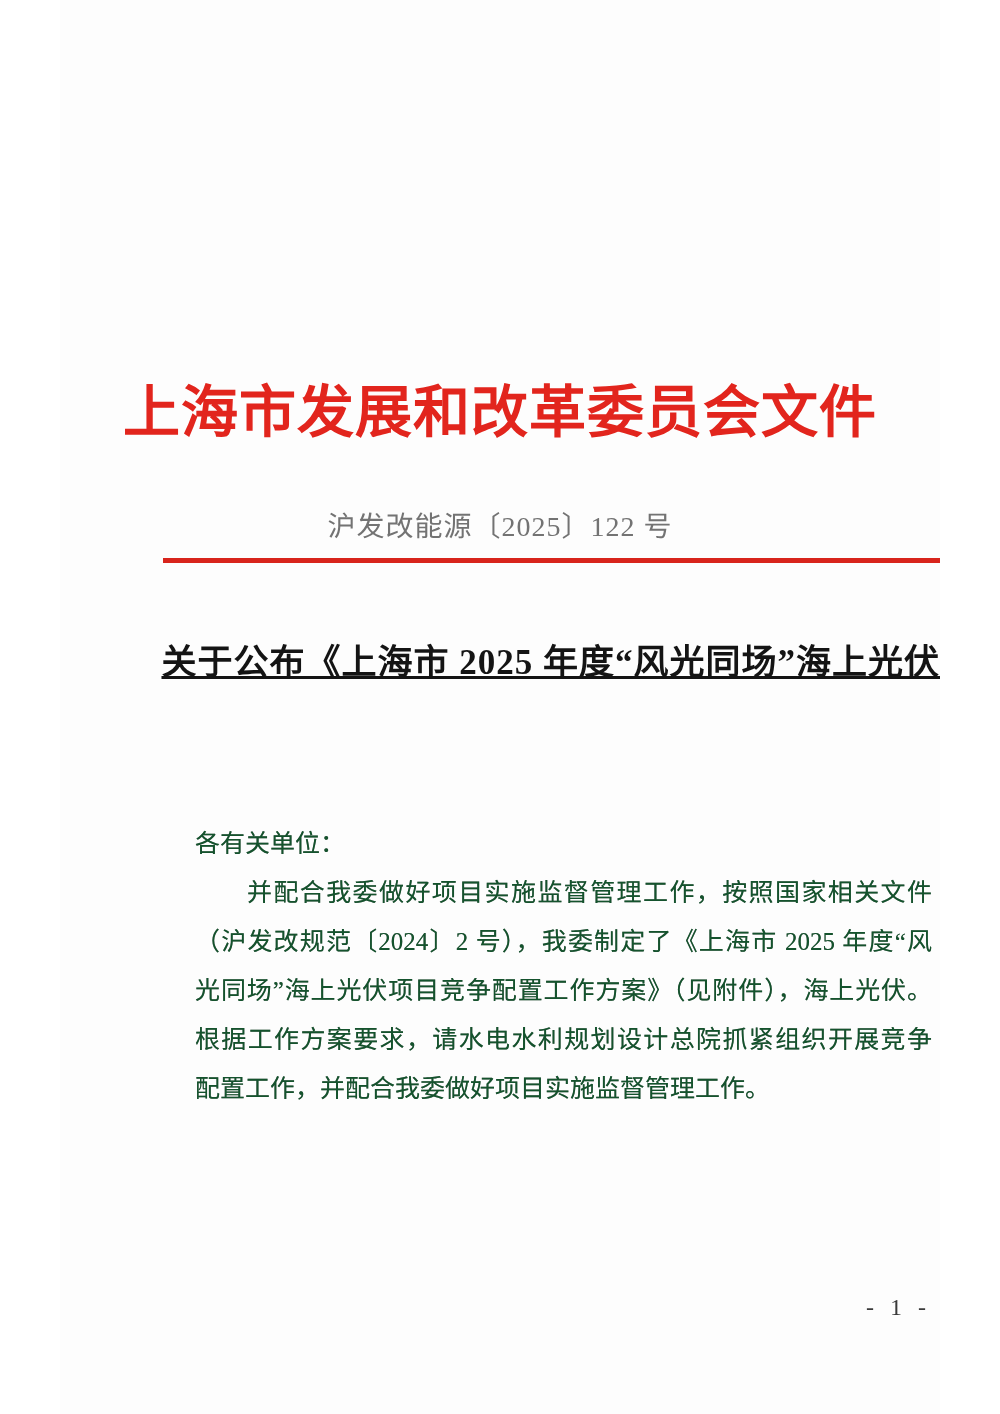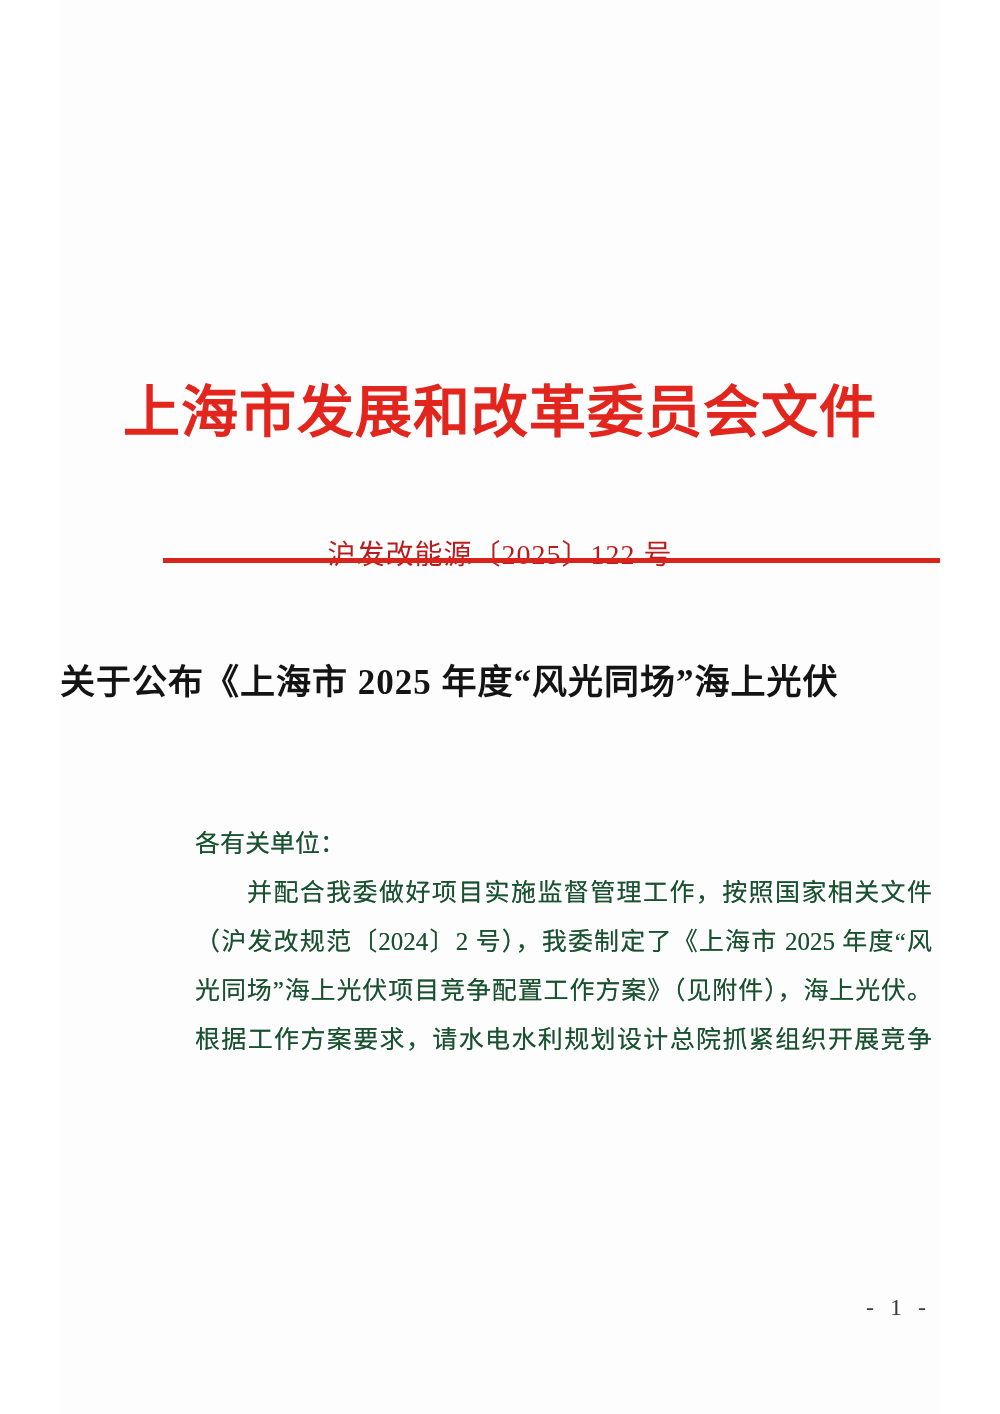--- a/index.html
+++ b/index.html
@@ -23,48 +23,49 @@
     width: 100%;
     text-align: center;
     font-size: 57px;
     font-weight: bold;
     letter-spacing: 1px;
     color: var(--header-red, #e2251d);
     white-space: nowrap;
   }
   .doc-number {
     position: absolute;
-    top: 532px;
+    top: 504px;
     left: 0;
     width: 100%;
     text-align: center;
     font-size: 28px;
     letter-spacing: 1px;
-    color: #b91c1c;
+    color: #737373;
   }
   .red-rule {
     position: absolute;
     top: 558px;
     left: 103px;
     width: 794px;
     height: 5px;
     background: var(--rule-red, #d8241c);
   }
   .doc-title {
     position: absolute;
-    top: 658px;
+    top: 638px;
     left: 0;
     width: 100%;
     margin: 0;
-    text-align: left;
+    text-align: right;
     font-size: 35px;
     font-weight: bold;
     line-height: 49px;
     color: #141414;
     letter-spacing: 1px;
+    text-decoration: underline;
   }
   .doc-title .t-line {
     display: block;
   }
   .body-block {
     position: absolute;
     top: 819px;
     left: 135px;
     width: 737px;
     font-size: 25px;
@@ -107,17 +108,18 @@
   <h1 class="doc-title">
     <span class="t-line">关于公布《上海市 2025 年度“风光同场”海上光伏</span>
   </h1>
 
   <div class="body-block">
     <div class="b-line">各有关单位：</div>
     <div class="b-line just indent">并配合我委做好项目实施监督管理工作，按照国家相关文件</div>
     <div class="b-line just">（沪发改规范〔2024〕2 号），我委制定了《上海市 2025 年度“风</div>
     <div class="b-line just">光同场”海上光伏项目竞争配置工作方案》（见附件），海上光伏。</div>
     <div class="b-line just">根据工作方案要求，请水电水利规划设计总院抓紧组织开展竞争</div>
+    <div class="b-line">配置工作，并配合我委做好项目实施监督管理工作。</div>
   </div>
 
   <div class="page-number">- 1 -</div>
 
 </div>
 
 </body></html>

